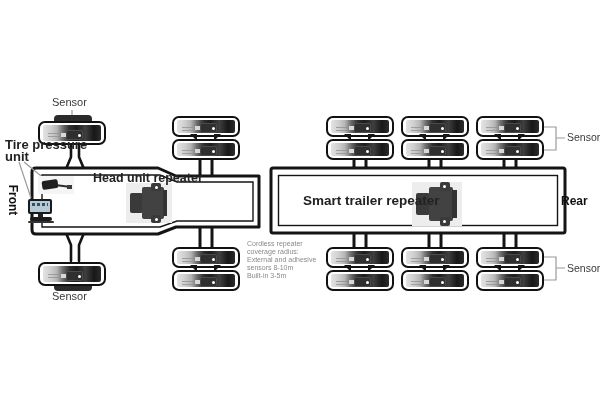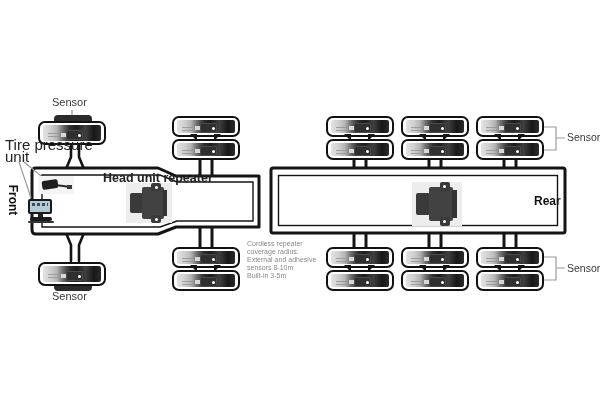--- a/index.html
+++ b/index.html
@@ -2,21 +2,21 @@
 <html><head>
 <meta charset="utf-8">
 <style>
   html,body{margin:0;padding:0;background:#fff;}
   .stage{position:relative;width:600px;height:400px;background:#fff;overflow:hidden;
          font-family:"Liberation Sans",sans-serif;color:#2a2a2a;}
   .stage svg{position:absolute;left:0;top:0;z-index:1;}
   .lbl{position:absolute;z-index:6;white-space:nowrap;}
   .lbl-sensor{font-size:11px;font-weight:500;color:#3a3a3a;}
   .lbl-sensor-sm{font-size:10.5px;font-weight:500;color:#3a3a3a;}
-  .lbl-host{font-size:15px;line-height:12px;color:#222;}
+  .lbl-host{font-size:13px;line-height:12px;color:#222;font-weight:bold;}
   .lbl-bold{font-size:12px;font-weight:bold;color:#111;}
   .lbl-repeater{font-weight:600;color:#222;}
   .front-rot{transform:rotate(90deg);transform-origin:center;}
   .note{position:absolute;z-index:6;font-size:7px;line-height:8px;color:#8a8a8a;}
   .note div{white-space:nowrap;}
 
   
   .tread{position:absolute;z-index:2;width:38px;height:9px;background:#2b2b2b;border-radius:4px;}
   .wheel{position:absolute;z-index:3;width:68px;background:#fff;border:2.5px solid #111;
          border-radius:7px;box-sizing:border-box;}
@@ -267,22 +267,23 @@
     <div class="base2"></div>
   </div>
 
   <div class="lbl lbl-sensor" style="left:52px;top:96px;">Sensor</div>
   <div class="lbl lbl-sensor" style="left:52px;top:290px;">Sensor</div>
   <div class="lbl lbl-host" style="left:5px;top:139px;">
     <div>Tire pressure</div>
     <div>unit</div>
   </div>
   <div class="lbl lbl-bold front-rot" style="left:-7px;top:193px;width:40px;text-align:center;">Front</div>
-  <div class="lbl lbl-bold" style="left:534px;top:194px;">Rear</div>
-  <div class="lbl lbl-repeater" style="left:103px;top:171px;font-size:12.5px;">Head unit repeater</div>
+  <div class="lbl lbl-bold" style="left:561px;top:194px;">Rear</div>
+  <div class="lbl lbl-repeater" style="left:93px;top:171px;font-size:12.5px;">Head unit repeater</div>
+  <div class="lbl lbl-repeater" style="left:303px;top:193px;font-size:13.5px;">Smart trailer repeater</div>
   <div class="lbl lbl-sensor-sm" style="left:567px;top:131px;">Sensor</div>
   <div class="lbl lbl-sensor-sm" style="left:567px;top:262px;">Sensor</div>
 
   <div class="note" style="left:247px;top:240px;">
     <div>Cordless repeater</div>
     <div>coverage radius:</div>
     <div>External and adhesive</div>
     <div>sensors 8-10m</div>
     <div>Built-in 3-5m</div>
   </div>

